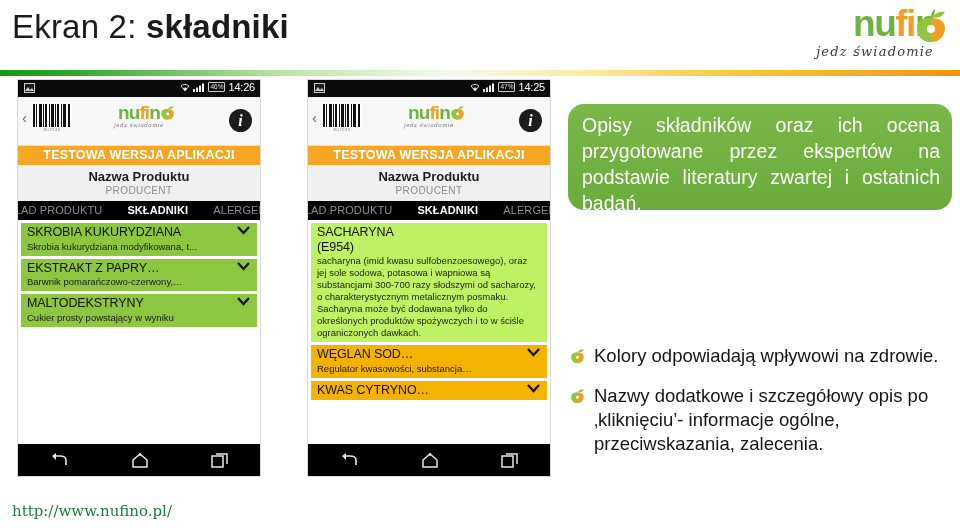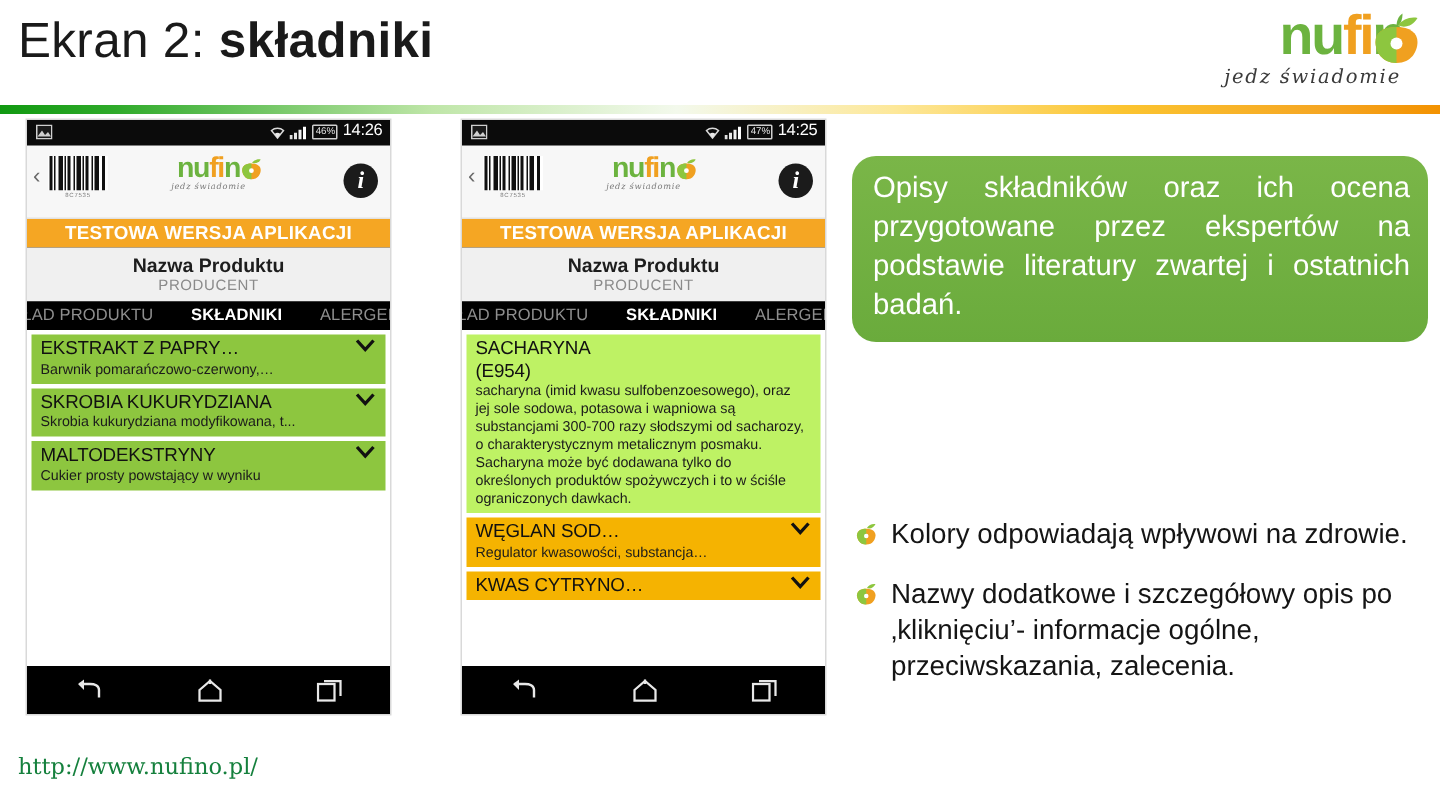--- a/index.html
+++ b/index.html
@@ -57,21 +57,21 @@
   #phone1{left:18px;}
   #phone2{left:308px;}
 
   .statusbar{
     height:17px;background:#0b0b0b;position:relative;
     display:flex;align-items:center;
   }
   .sb-left{position:absolute;left:6px;top:3px;}
   .sb-right{
     position:absolute;right:5px;top:1px;
-    display:flex;align-items:flex-end;gap:3px;
+    display:flex;align-items:center;gap:3px;
     color:#e9e9e9;font-size:10px;
   }
   .sb-batt{
     border:1px solid #cfcfcf;border-radius:1px;
     font-size:6.5px;color:#e3e3e3;padding:0 1px;line-height:8px;
   }
   .sb-clock{font-size:11px;color:#fff;letter-spacing:-.2px;}
 
   .appheader{
     background:#f7f7f7;height:48px;position:relative;
@@ -154,21 +154,21 @@
   }
 
   .navbar{
     position:absolute;bottom:0;left:0;right:0;
     height:32px;background:#000;
     display:flex;align-items:center;justify-content:space-around;
   }
 
   
   .greenbox{
-    position:absolute;left:568px;top:104px;width:384px;height:124px;
+    position:absolute;left:568px;top:104px;width:384px;height:106px;
     background:linear-gradient(to bottom,#7ab648 0%,#6aab3c 100%);
     border-radius:16px;
   }
   .greenbox p{
     margin:0;padding:8px 12px 0 14px;
     color:#ffffff;font-size:19.5px;line-height:26px;
     text-align:justify;text-align-last:left;
     -moz-text-align-last:left;
   }
 
@@ -279,29 +279,29 @@
     </div>
 
     <div class="tabbar">
       <div class="tab">SKŁAD PRODUKTU</div>
       <div class="tab active">SKŁADNIKI</div>
       <div class="tab">ALERGENY</div>
     </div>
 
     <div class="list">
       <div class="card green">
+        <div class="card-title">SKROBIA KUKURYDZIANA</div>
+        <div class="card-desc">Skrobia kukurydziana modyfikowana, t...</div>
+        <svg class="chev" viewBox="0 0 13 9">
+            <path d="M1 1 L6.5 7 L12 1" fill="none" stroke="#111" stroke-width="2.2"></path>
+          </svg>
+      </div>
+      <div class="card green">
         <div class="card-title">EKSTRAKT Z PAPRY…</div>
         <div class="card-desc">Barwnik pomarańczowo-czerwony,…</div>
-        <svg class="chev" viewBox="0 0 13 9">
-            <path d="M1 1 L6.5 7 L12 1" fill="none" stroke="#111" stroke-width="2.2"></path>
-          </svg>
-      </div>
-      <div class="card green">
-        <div class="card-title">SKROBIA KUKURYDZIANA</div>
-        <div class="card-desc">Skrobia kukurydziana modyfikowana, t...</div>
         <svg class="chev" viewBox="0 0 13 9">
             <path d="M1 1 L6.5 7 L12 1" fill="none" stroke="#111" stroke-width="2.2"></path>
           </svg>
       </div>
       <div class="card green">
         <div class="card-title">MALTODEKSTRYNY</div>
         <div class="card-desc">Cukier prosty powstający w wyniku</div>
         <svg class="chev" viewBox="0 0 13 9">
             <path d="M1 1 L6.5 7 L12 1" fill="none" stroke="#111" stroke-width="2.2"></path>
           </svg>

